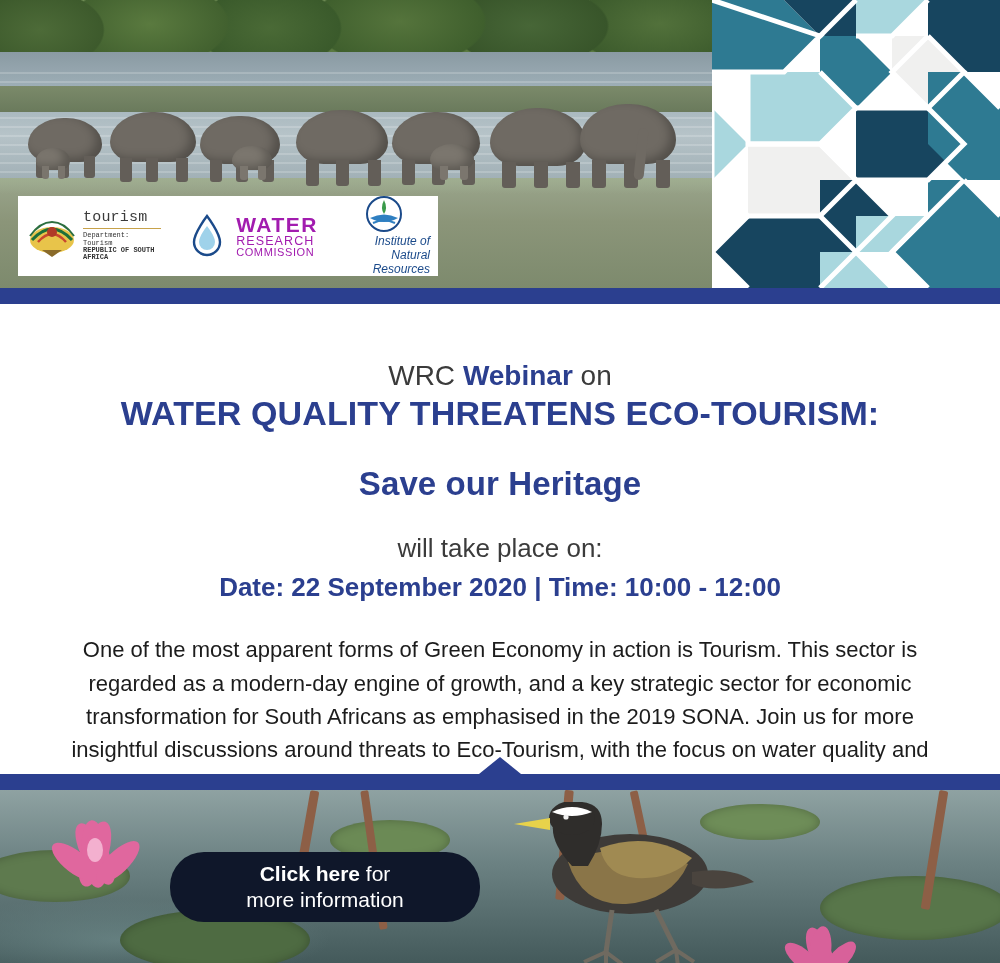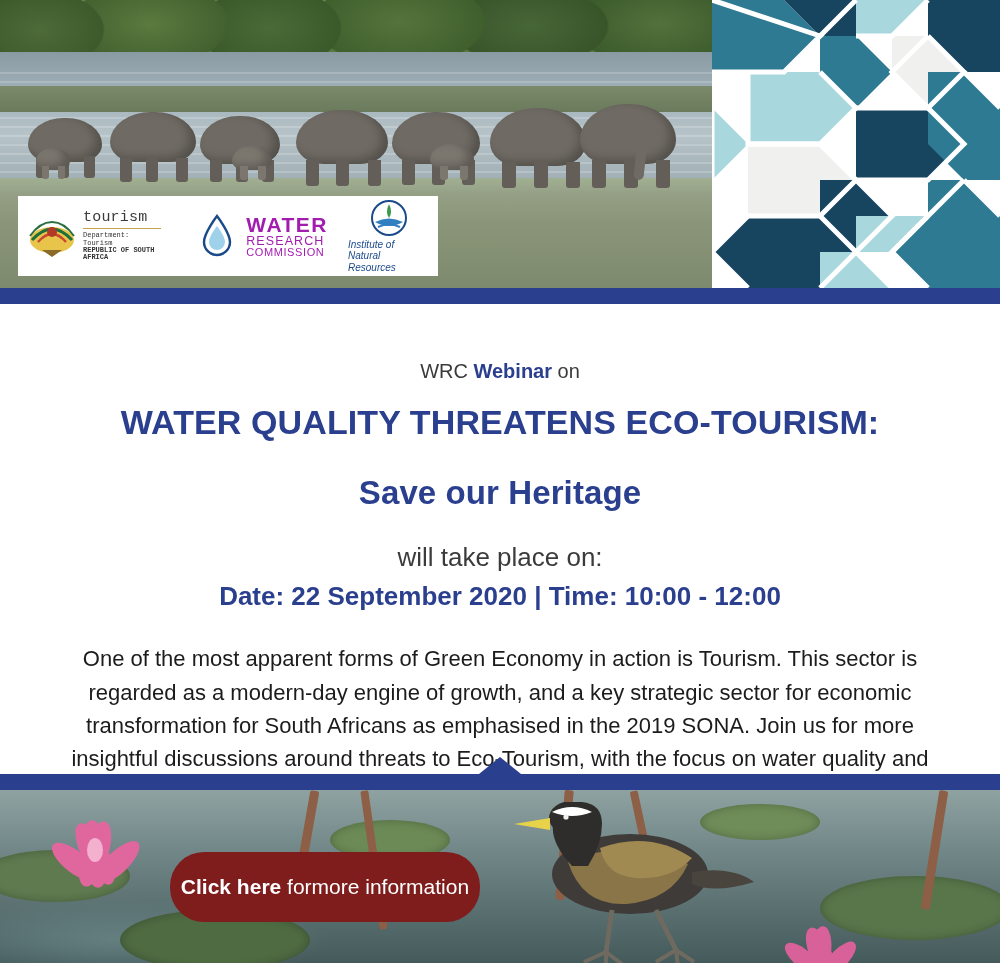--- a/index.html
+++ b/index.html
@@ -93,39 +93,39 @@
 
   .wrc-logo { display: flex; align-items: center; margin-left: 10px; }
   .wrc-drop { width: 34px; height: 44px; position: relative; }
   .wrc-words { margin-left: 12px; color: #a21caf; line-height: 1.0; }
   .wrc-words .w1 { font-size: 21px; font-weight: bold; letter-spacing: 1.5px; }
   .wrc-words .w2 { font-size: 12.5px; letter-spacing: 1.1px; }
   .wrc-words .w3 { font-size: 11px; letter-spacing: .6px; }
 
   .inr-logo { display: flex; flex-direction: column; align-items: center; margin-left: 12px; }
   .inr-mark { width: 42px; height: 40px; position: relative; }
-  .inr-words { font-size: 10px; color: #1b4a8a; text-align: left; line-height: 1.15; font-style: italic; }
+  .inr-words { font-size: 12px; color: #1b4a8a; text-align: right; line-height: 1.15; font-style: italic; }
 
   
   .sep {
     position: relative; width: 1000px; height: 16px; background: #2b3f8f;
   }
   .sep .notch {
     position: absolute; left: 50%; transform: translateX(-50%);
     width: 0; height: 0; border-left: 21px solid transparent; border-right: 21px solid transparent;
   }
   .sep-top .notch { top: 16px; border-top: 17px solid #2b3f8f; }
   .sep-bottom .notch { bottom: 16px; border-bottom: 17px solid #2b3f8f; }
 
   
   .body-area {
     position: relative; width: 1000px; height: 470px; background: #ffffff;
     padding: 56px 30px 0 30px; text-align: center;
   }
-  .kicker { font-size: 20px; color: #3b3b3b; font-weight: 400; margin-bottom: 18px; }
+  .kicker { font-size: 28px; color: #3b3b3b; font-weight: 400; }
   .kicker b { color: #2b3f8f; font-weight: bold; }
   .headline {
     font-size: 34px; font-weight: bold; color: #2b3f8f; line-height: 1.24;
     letter-spacing: .1px;
   }
   .headline .l2 { font-size: 33px; margin-top: 30px; }
   .will { font-size: 26px; color: #3b3b3b; margin-top: 28px; }
   .datetime { font-size: 26px; font-weight: bold; color: #2b3f8f; margin-top: 8px; }
   .blurb {
     font-size: 22px; color: #1c1c1c; line-height: 1.52; margin: 30px auto 0 auto;
@@ -143,22 +143,22 @@
       radial-gradient(ellipse 300px 60px at 120px 150px, rgba(120,150,150,.55), rgba(0,0,0,0) 70%),
       linear-gradient(180deg,#8fa2a2 0%, #6d8384 40%, #445a5b 100%);
   }
   .lily { position: absolute; border-radius: 50%; background: #5e7a4e; box-shadow: inset 0 0 10px rgba(0,0,0,.25); }
   .lotus { position:absolute; width: 120px; height: 86px; }
   .stem { position:absolute; background:#8d5f46; border-radius:2px; }
   .bird { position:absolute; }
 
   .cta {
     position: absolute; left: 170px; top: 852px; width: 310px; height: 70px;
-    background: #7f1d1d; border-radius: 34px; color: #ffffff;
-    display: flex; flex-direction: row; align-items: center; justify-content: center;
+    background: #0f172a; border-radius: 34px; color: #ffffff;
+    display: flex; flex-direction: column; align-items: center; justify-content: center;
     font-size: 21px; line-height: 1.22; cursor: pointer; border: none;
   }
   .cta .c1 b { font-weight: bold; }
   .cta .c2 { font-weight: 400; }
 </style>
 </head>
 <body>
 
 <div class="hero">
   <div class="hero-sky"></div>

